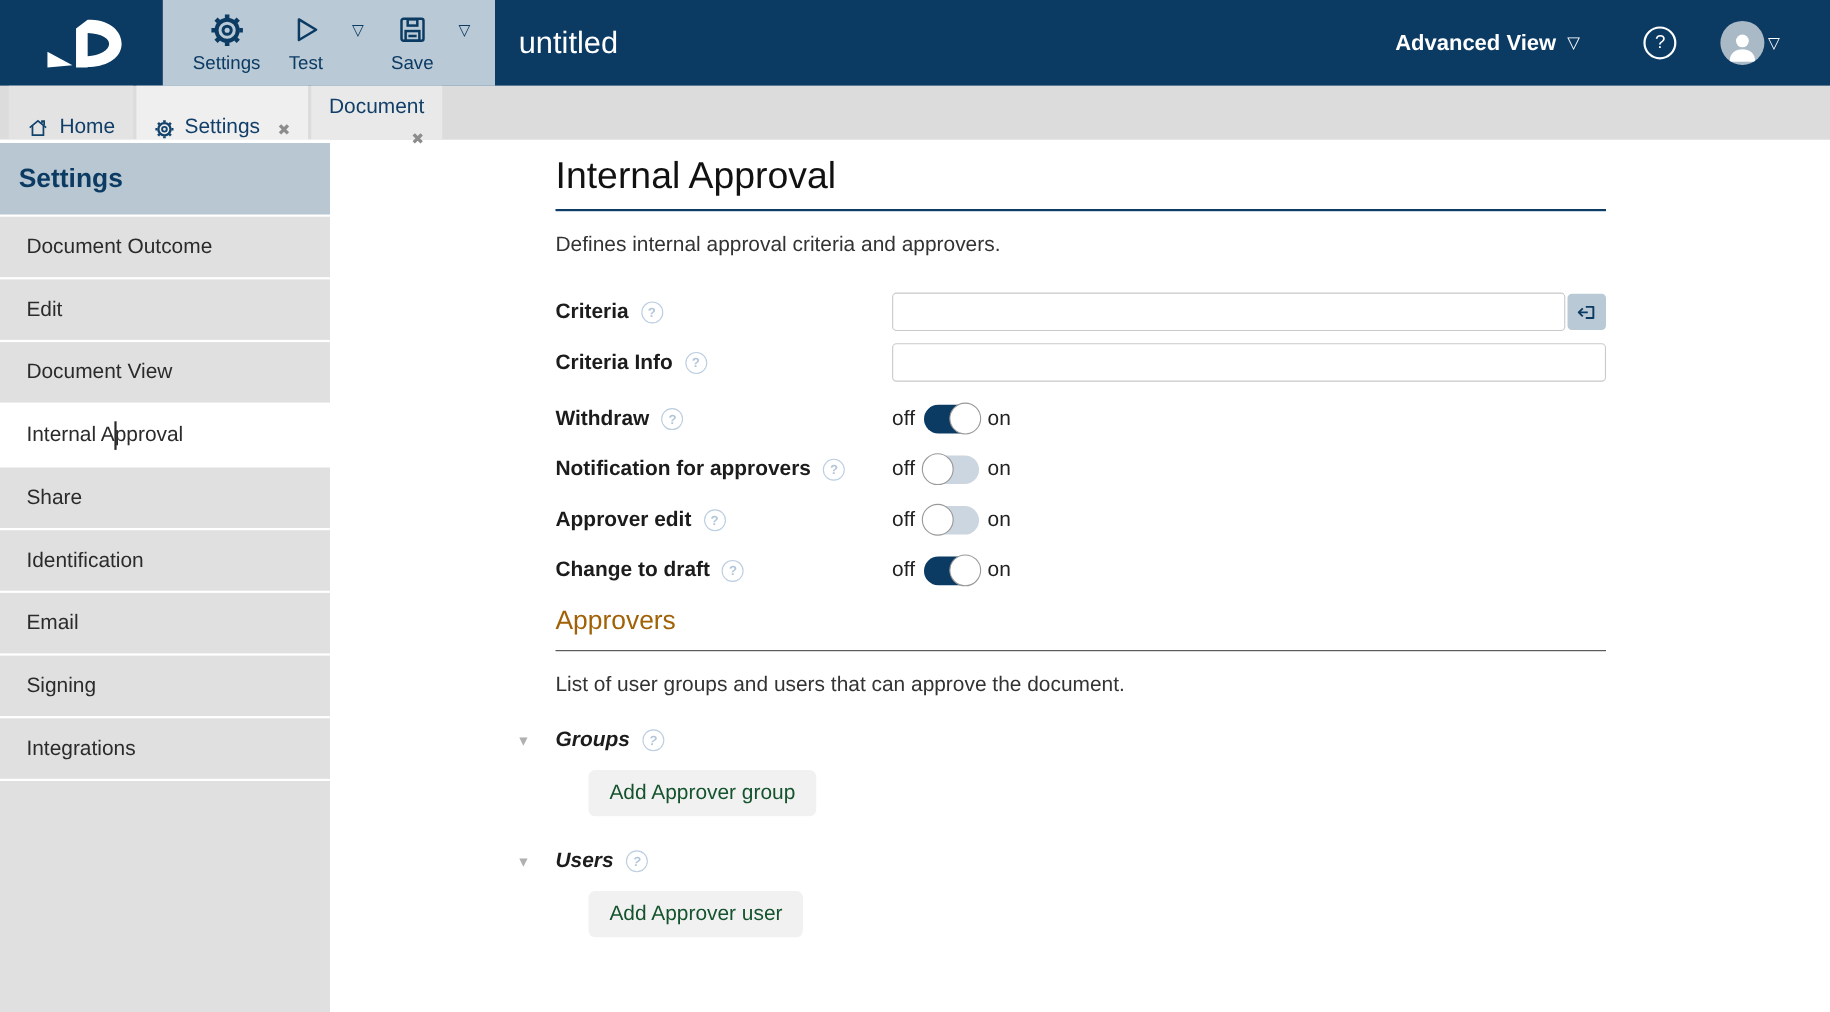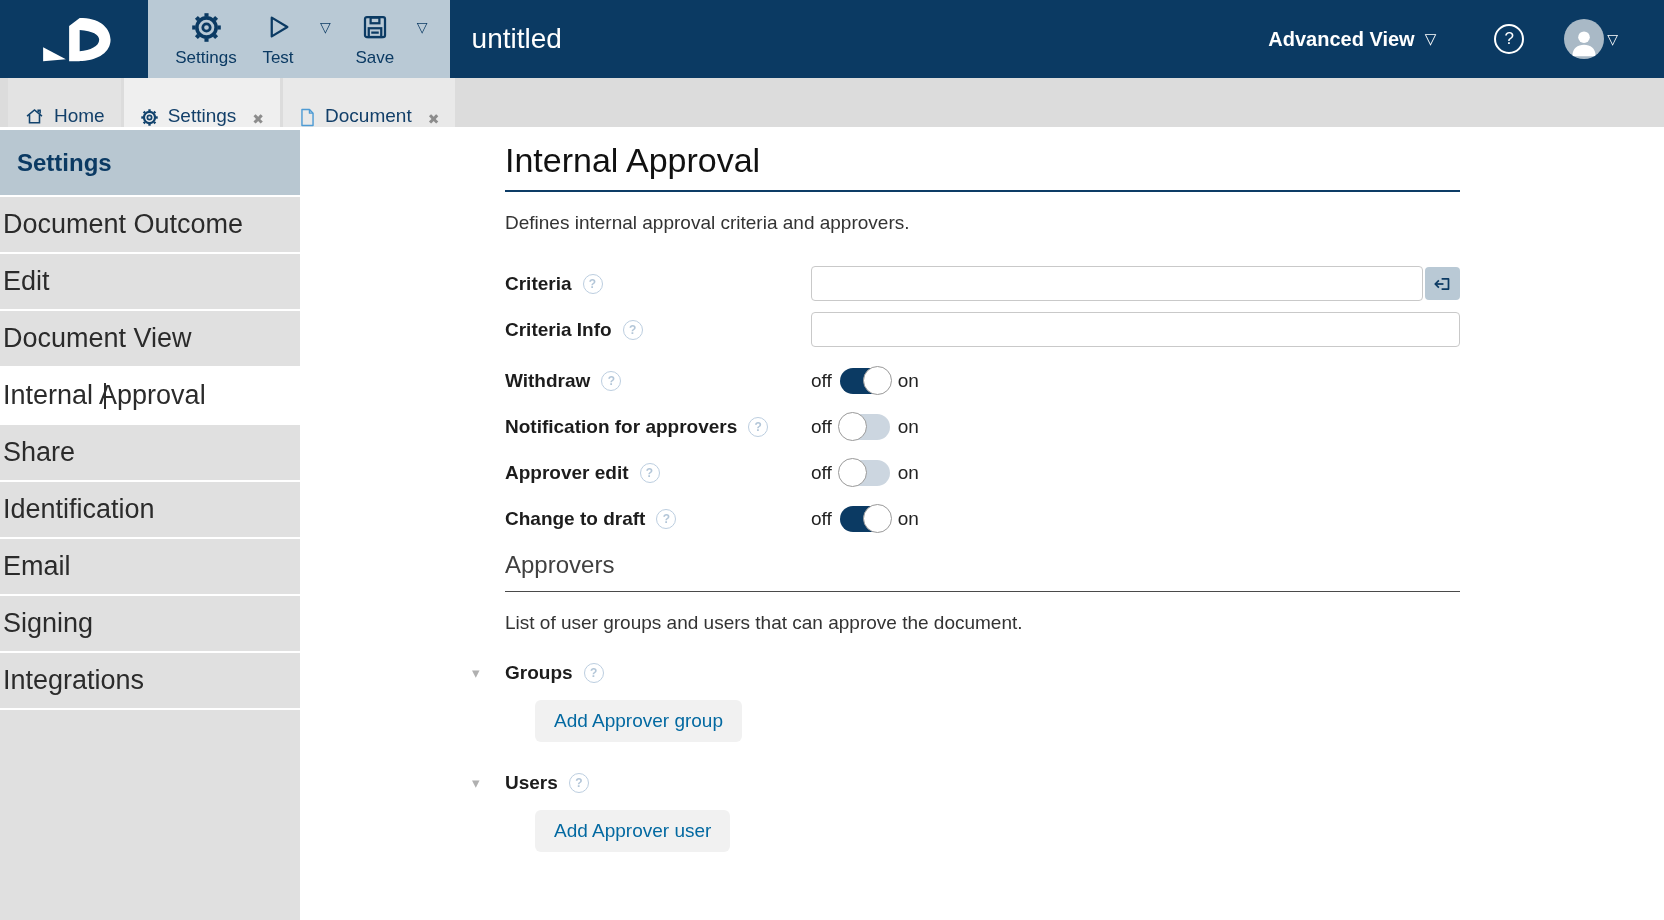--- a/index.html
+++ b/index.html
@@ -23,30 +23,30 @@
                  margin-left:58px; cursor:pointer; }
   .avatar { width:40px; height:40px; border-radius:50%; background:#a9b9c6; margin-left:40px;
             display:flex; align-items:flex-end; justify-content:center; overflow:hidden; cursor:pointer; }
   .avatar-caret { color:#fff; font-size:14px; margin-left:3px; cursor:pointer; }
 
   
   .tabbar { height:49px; background:#dcdcdc; display:flex; align-items:stretch; padding-left:8px; gap:3px; }
   .tab { display:flex; align-items:flex-end; gap:9px; padding:0 16px; font-size:19px; color:#123f69; cursor:pointer; }
   .tab-home { background:#e3e3e3; }
   .tab-settings { background:#efefef; }
-  .tab-document { background:#e9e9e9; }
+  .tab-document { background:#e9e9e9;flex-direction:column; }
   .tab-close { color:#8c8c8c; font-size:14px; margin-left:7px; cursor:pointer; }
 
   
   .body-row { display:flex; height:793px; }
   .sidebar { width:300px; flex-shrink:0; display:flex; flex-direction:column; background:#fff; padding-top:3px; }
   .side-header { height:65px; background:#b8c7d1; color:#0b3a63; font-size:24px; font-weight:700;
                  display:flex; align-items:center; padding-left:17px; margin-bottom:2px; }
-  .side-item { height:55px; margin-bottom:2px; background:#e0e0e0; font-size:27px; color:#2b2b2b;
-               display:flex; align-items:center; padding-left:3px; position:relative; cursor:pointer; }
+  .side-item { height:55px; margin-bottom:2px; background:#e0e0e0; font-size:19px; color:#2b2b2b;
+               display:flex; align-items:center; padding-left:24px; position:relative; cursor:pointer; }
   .side-item.selected { background:#fff; }
   .text-caret { position:absolute; left:104px; top:15px; width:2px; height:26px; background:#2b2b2b; }
   .side-filler { flex:1; background:#e0e0e0; }
 
   .content { flex:1; padding:14px 0 0 205px; overflow:hidden; }
   .content-inner { width:955px; }
   .page-title { font-size:34px; font-weight:400; color:#111; padding-bottom:10px;
                 border-bottom:2px solid #0d3c66; }
   .page-desc { font-size:19px; color:#333; margin-top:20px; }
 
@@ -64,28 +64,28 @@
                 margin-left:2px; display:flex; align-items:center; justify-content:center; cursor:pointer; }
 
   .toggle-row { height:36px; margin-bottom:10px; }
   .toggle-group { display:flex; align-items:center; gap:8px; font-size:19px; color:#222; }
   .switch { width:50px; height:26px; border-radius:13px; position:relative; background:#ccd6e0; cursor:pointer; }
   .switch .knob { position:absolute; top:-2px; left:-2px; width:29px; height:29px; border-radius:50%;
                   background:#fff; border:1px solid #999; }
   .switch.state-on { background:#0b3a63; }
   .switch.state-on .knob { left:23px; }
 
-  .section-title { font-size:24px; font-weight:400; color:#404040; margin-top:14px;
+  .section-title { font-size:24px; font-weight:400; color:#a16207; margin-top:14px;
                    padding-bottom:12px; border-bottom:1px solid #4a4a4a; }
   .section-desc { font-size:19px; color:#333; margin-top:20px; }
   .collapse-row { display:flex; align-items:center; margin:28px 0 0 -33px; }
   .collapse-tri { width:33px; color:#b0b0b0; font-size:15px; cursor:pointer; }
-  .collapse-label { display:flex; align-items:center; gap:11px; font-size:19px; font-weight:700; color:#1c1c1c; }
+  .collapse-label { display:flex; align-items:center; gap:11px; font-size:19px; font-weight:700; color:#1c1c1c;font-style:italic; }
   .add-btn { margin:16px 0 0 30px; background:#f1f1f1; border:none; border-radius:6px;
-             padding:10px 19px; font-size:19px; color:#0369a1; font-family:inherit; cursor:pointer; }
+             padding:10px 19px; font-size:19px; color:#14532d; font-family:inherit; cursor:pointer; }
 
   svg { display:block; }
 </style>
 </head>
 <body>
 
 <div class="header">
   <div class="logo-block">
     <svg width="84" height="52" viewBox="0 0 100 64">
       <path fill="#fff" fill-rule="evenodd" d="M44 16 L57 6 L61 6 C84 7 95 20 95 33 C95 48 80 58 60 59 L57 59 L57 59.5 L44 59.5 Z

